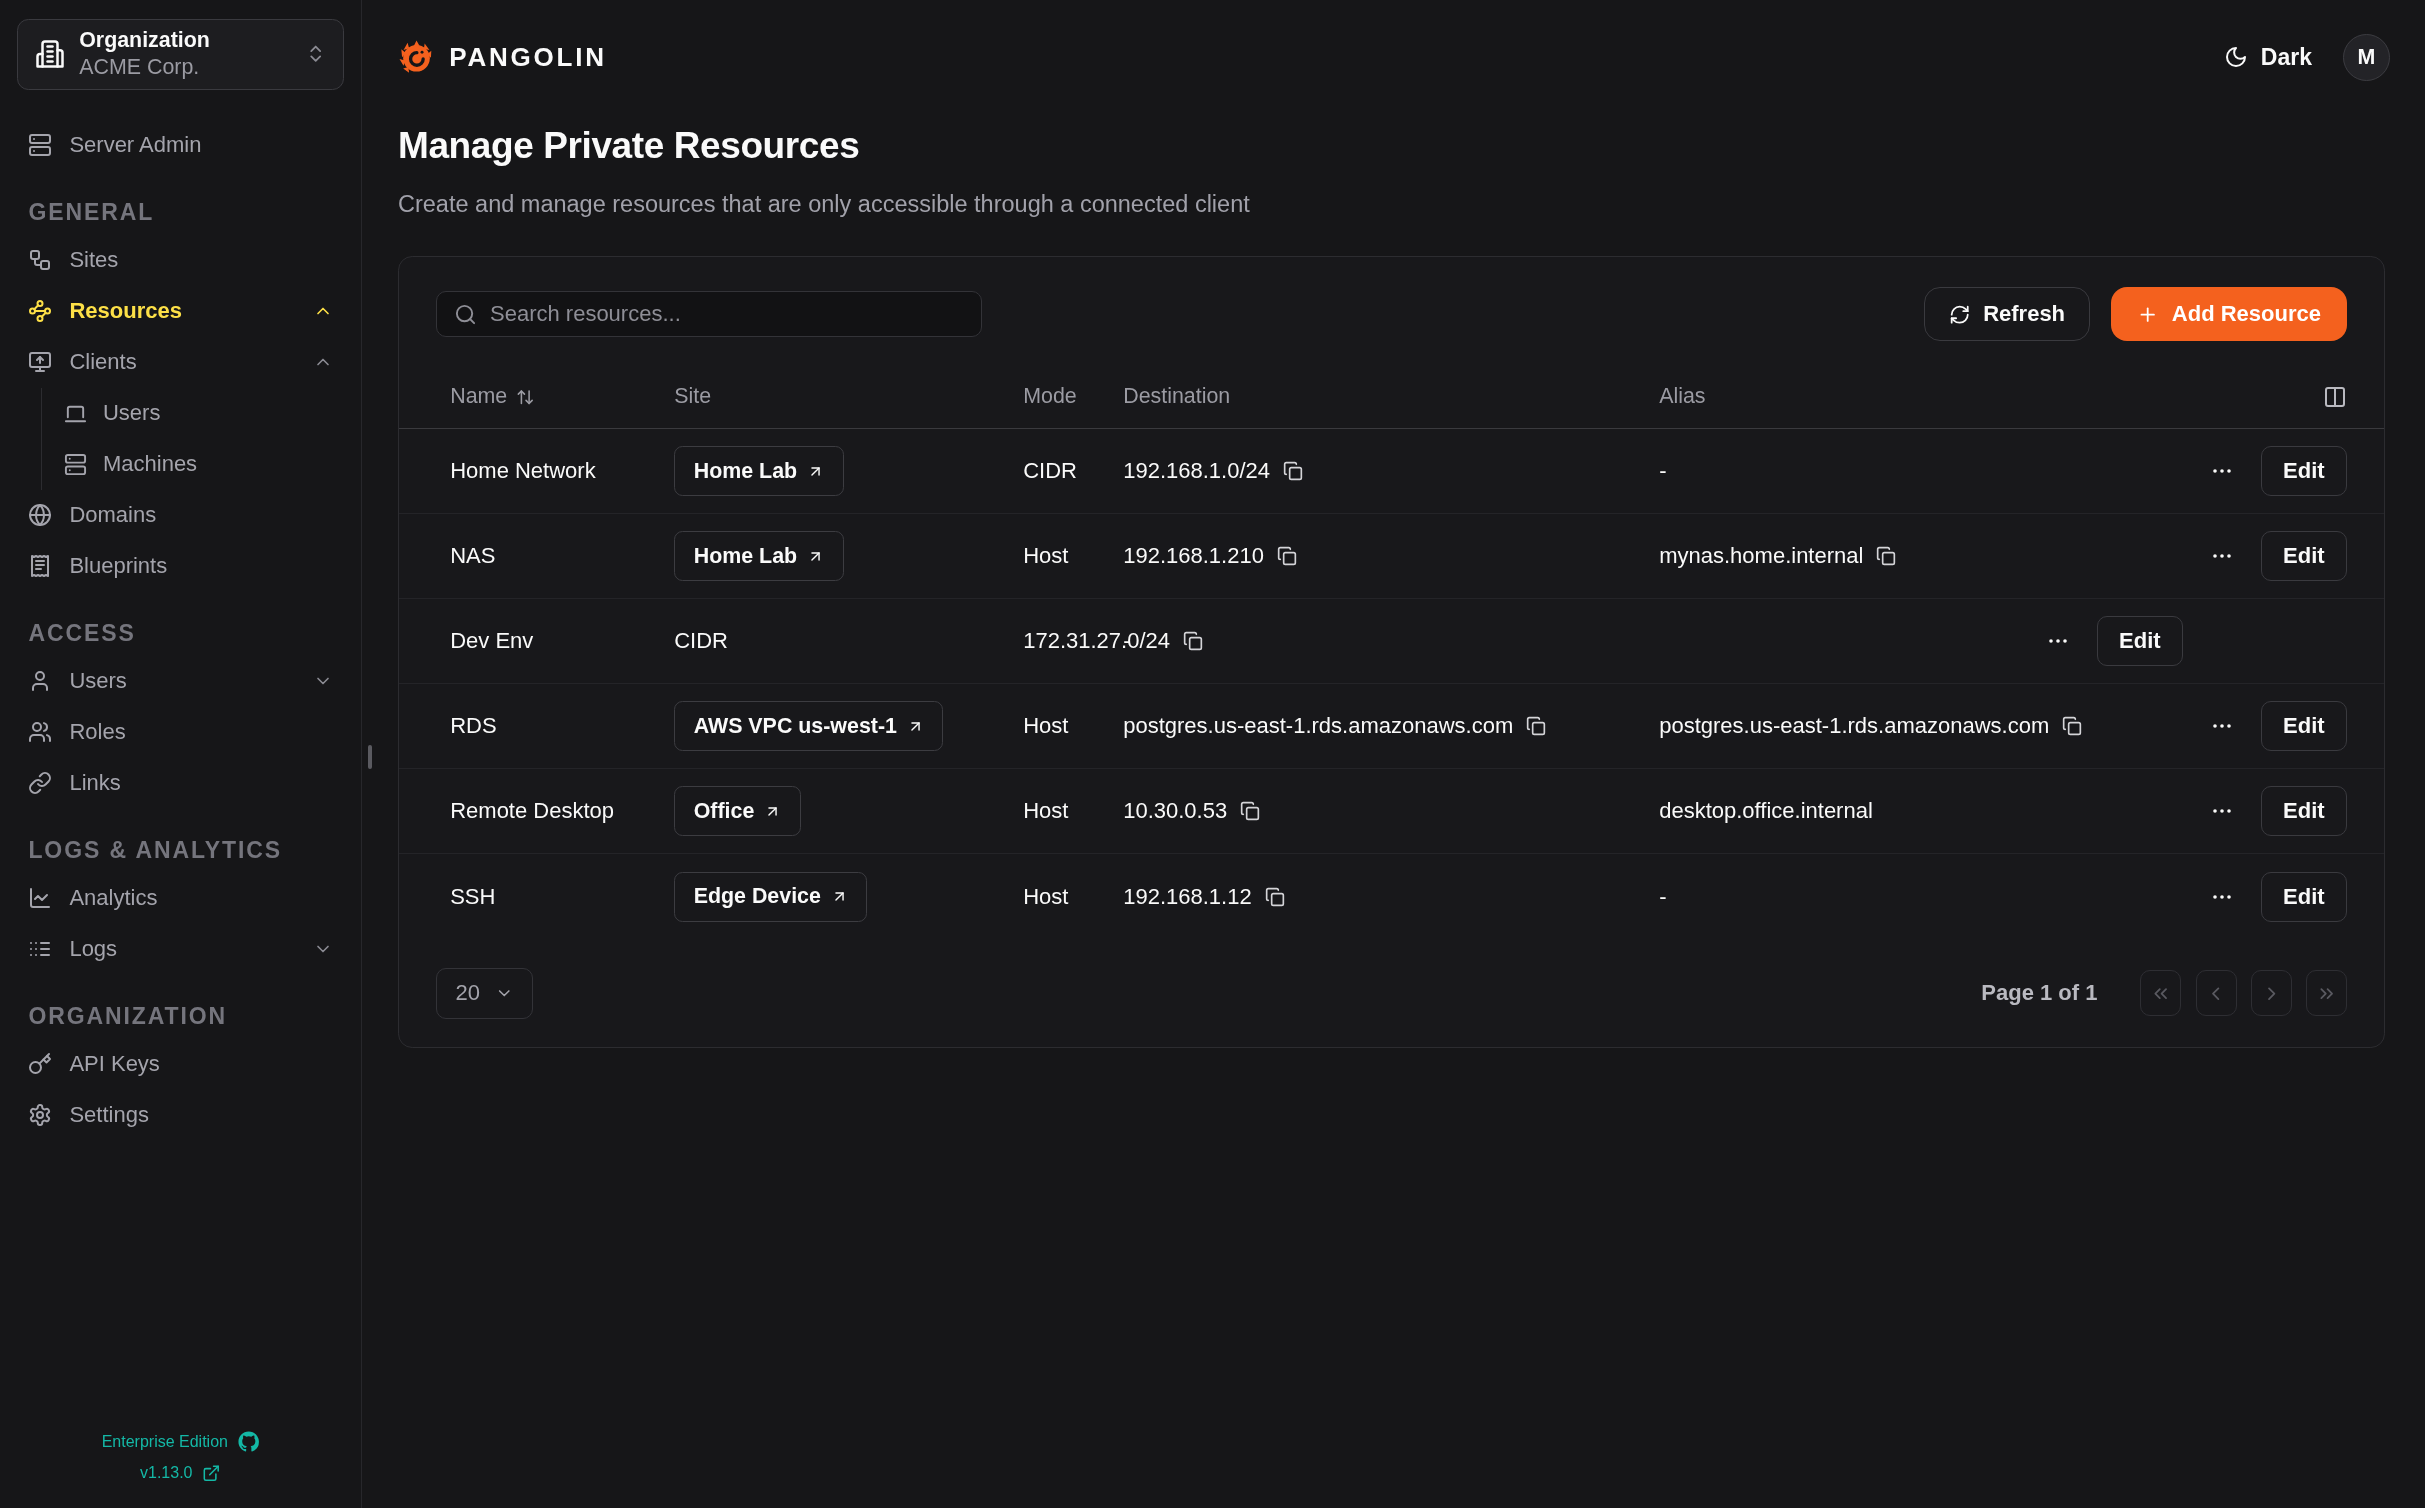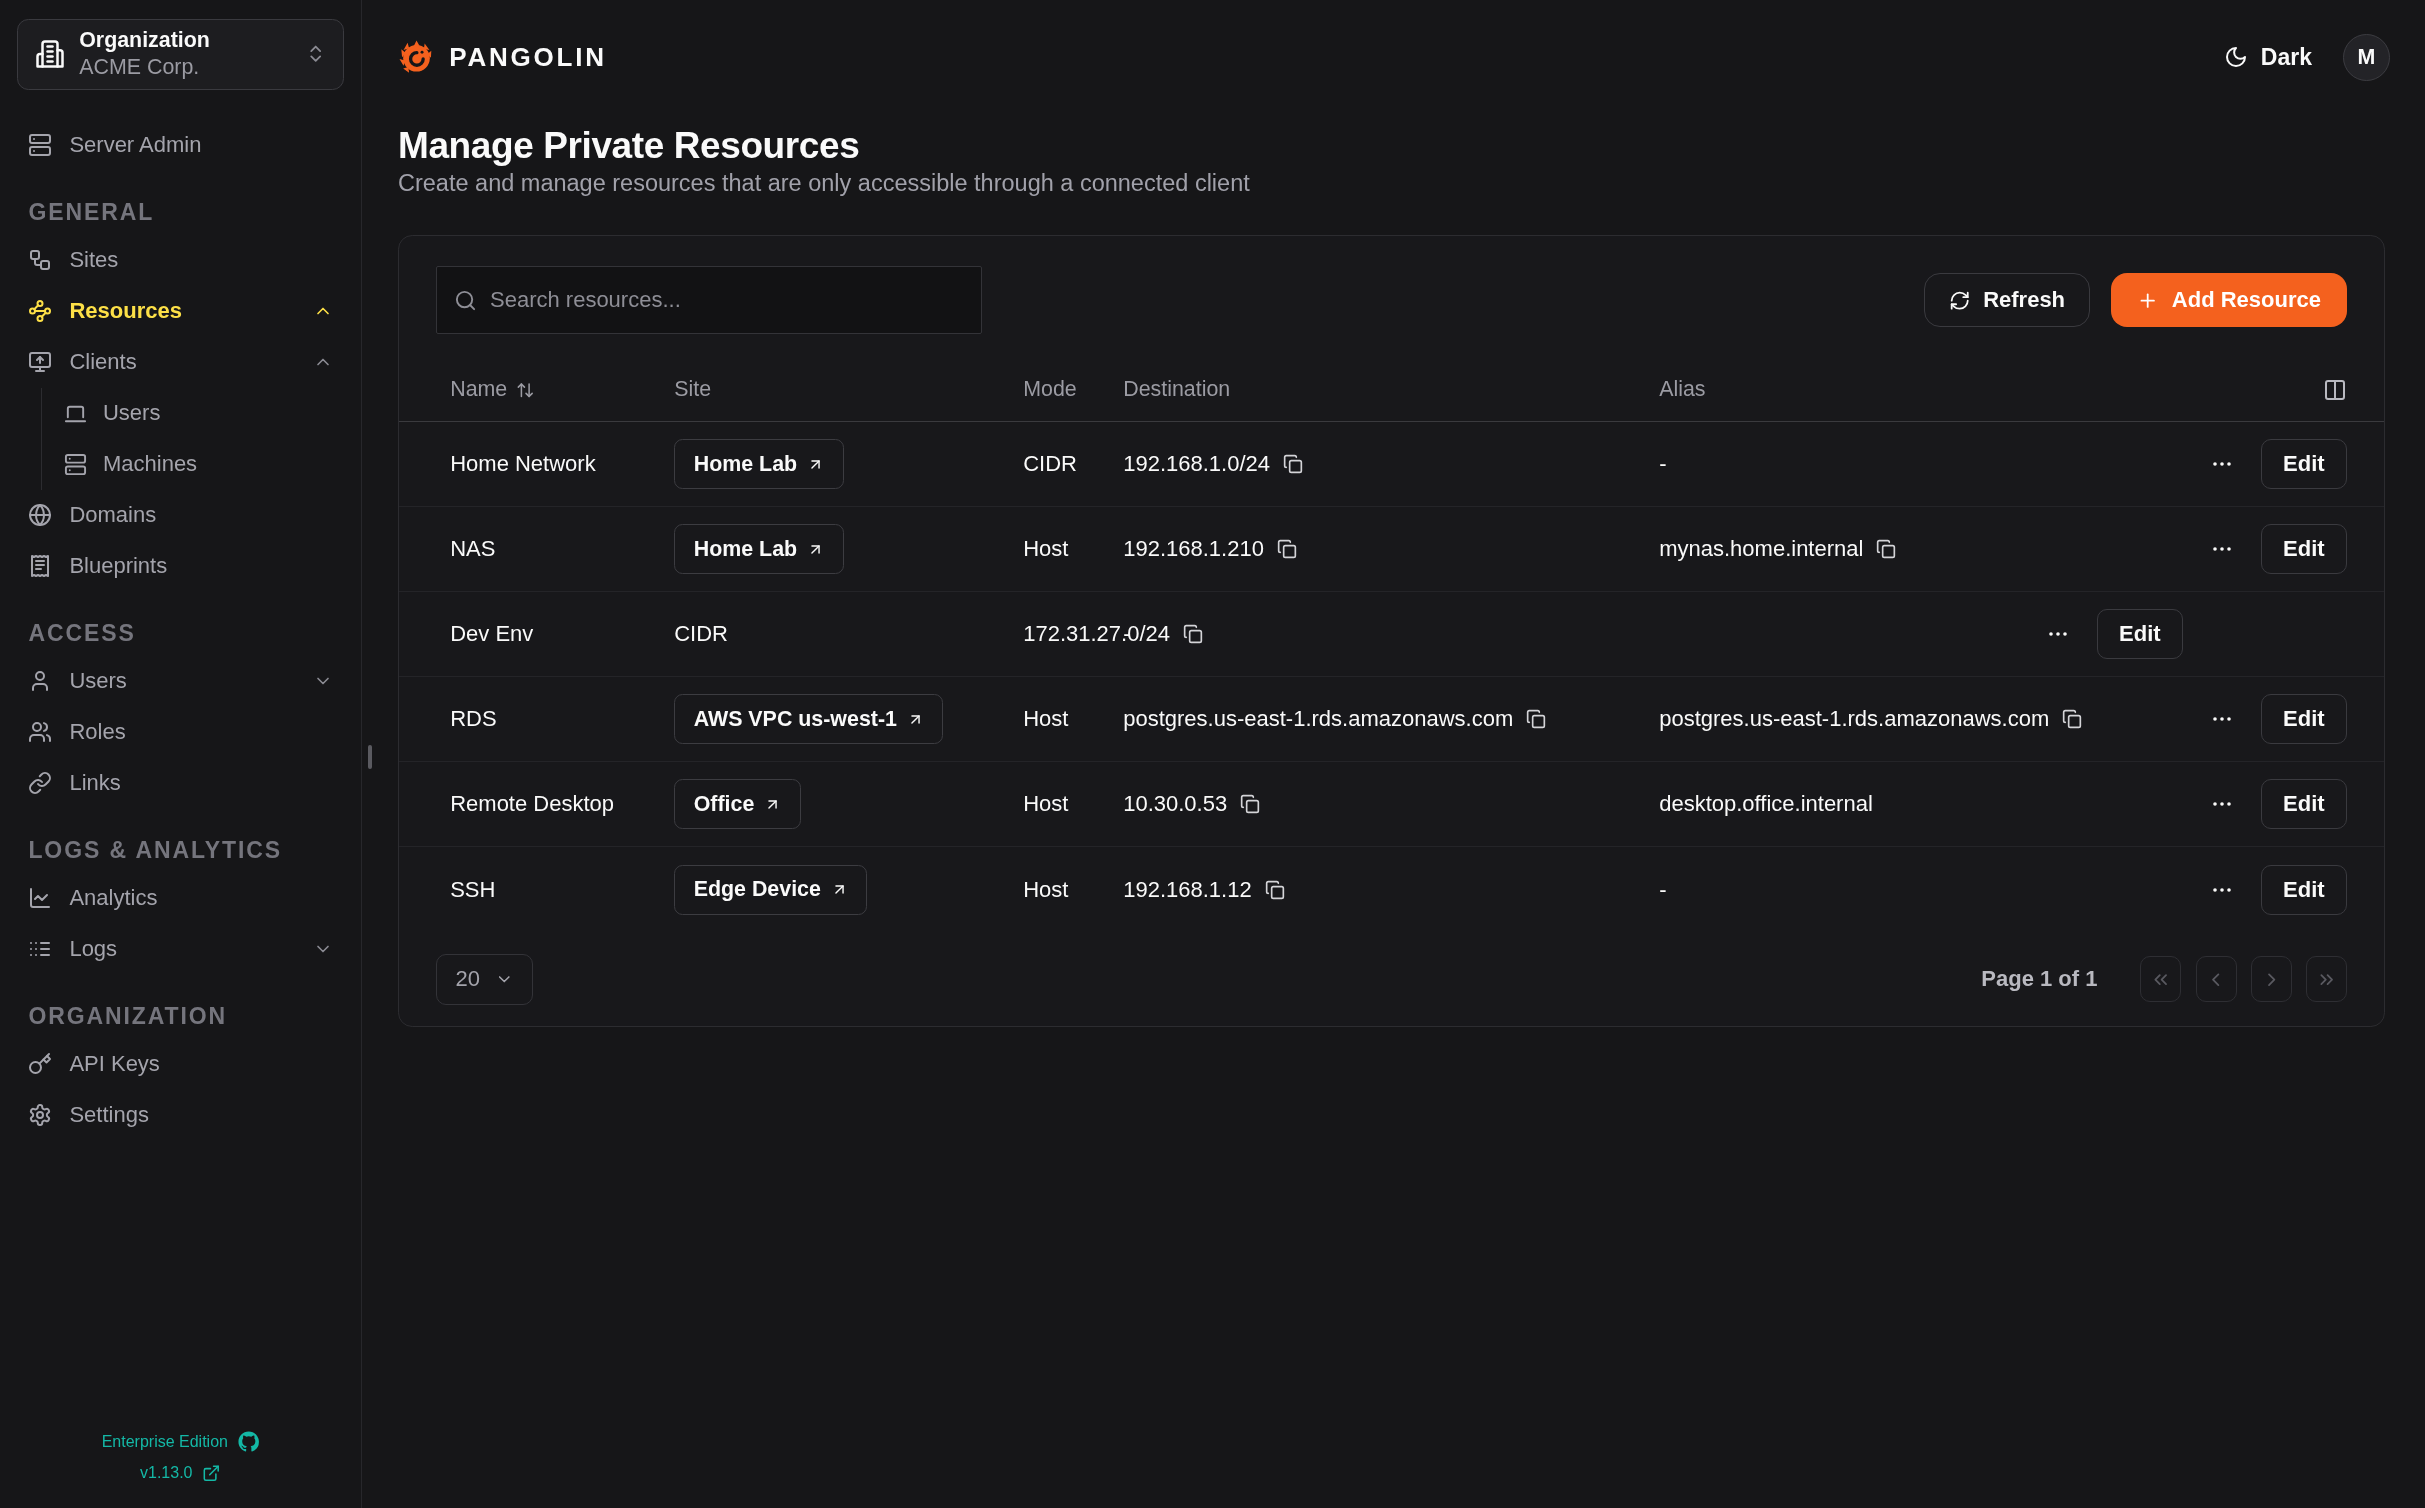--- a/index.html
+++ b/index.html
@@ -39,26 +39,26 @@
   .main { flex:1; min-width:0; padding:0 36px; display:flex; flex-direction:column; }
   .top-row { height:114px; display:flex; align-items:center; justify-content:space-between; }
   .brand { display:flex; align-items:center; gap:14.2px; }
   .brand-name { font-size:26px; font-weight:700; letter-spacing:2.8px; color:#fafafa; }
   .top-controls { display:flex; align-items:center; gap:31px; }
   .theme-toggle { display:flex; align-items:center; gap:13px; font-size:23px; font-weight:600; color:#fafafa; cursor:pointer; }
   .avatar { width:47px; height:47px; border-radius:50%; background:#232327; border:0.7px solid #3c3c41;
             display:flex; align-items:center; justify-content:center; font-size:21.4px; font-weight:700; cursor:pointer; }
 
   .page-title { margin-top:11.4px; font-size:37px; font-weight:800; letter-spacing:-0.4px; }
-  .page-subtitle { margin-top:3px; font-size:23.5px; color:#a1a1aa; }
+  .page-subtitle { margin-top:24px; font-size:23.5px; color:#a1a1aa; }
 
   .card { margin-top:38px; width:1987px; height:792px; background:#18181b; border:0.7px solid #2c2c30;
           border-radius:14.2px; display:flex; flex-direction:column; overflow:hidden; }
   .toolbar { display:flex; align-items:center; justify-content:space-between; padding:30px 37px 24px; }
-  .search { width:546px; height:68px; background:#121214; border:0.7px solid #333338; border-radius:2px;
+  .search { width:546px; height:46px; background:#121214; border:0.7px solid #333338; border-radius:10px;
             display:flex; align-items:center; gap:13px; padding:0 17px; color:#8e8e96; }
   .search input { flex:1; background:transparent; border:none; outline:none; color:#e4e4e7;
                   font-size:22px; font-family:inherit; }
   .search input::placeholder { color:#8e8e96; }
   .toolbar-right { display:flex; align-items:center; gap:21.4px; }
   .btn { display:flex; align-items:center; gap:13px; height:54px; border-radius:16px;
          font-size:22px; font-family:inherit; cursor:pointer; }
   .btn-refresh { padding:0 24px; background:transparent; border:0.7px solid #3a3a3f; color:#fafafa; font-weight:600; }
   .btn-add { padding:0 26px; background:#f4611e; border:none; color:#ffffff; font-weight:700; }
 

